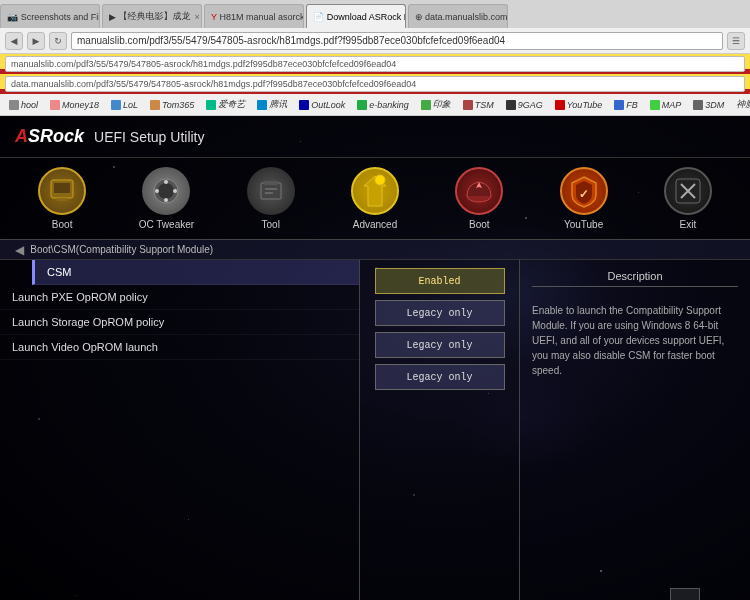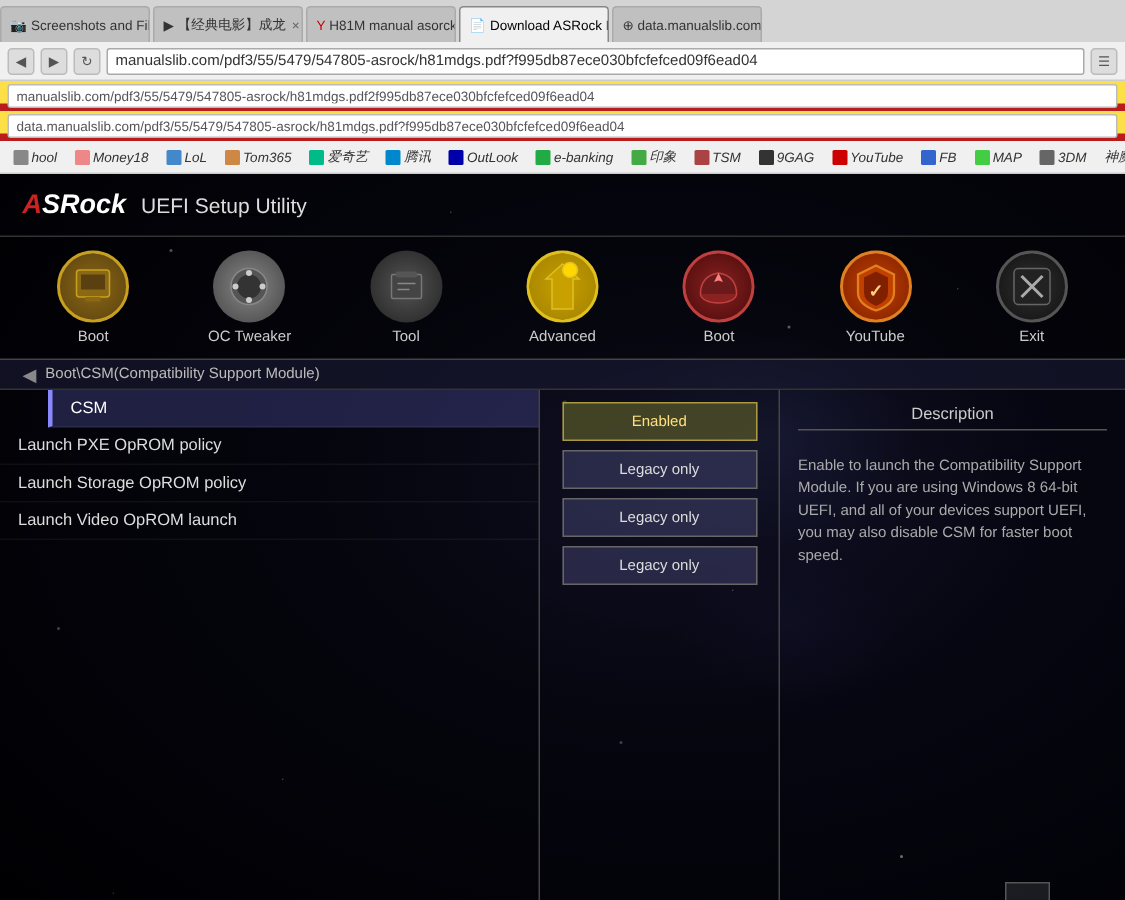--- a/index.html
+++ b/index.html
@@ -67,21 +67,21 @@
     
     .uefi-main { display: flex; height: calc(504px - 42px - 82px - 20px); }
 
     
     .left-panel { width: 360px; background: rgba(0,0,0,0.5); border-right: 1px solid #444; padding: 0; }
     .menu-item { padding: 6px 12px; font-size: 11px; color: #ddd; cursor: pointer; border-bottom: 1px solid rgba(255,255,255,0.05); }
     .menu-item.selected { background: rgba(100,100,200,0.3); color: #fff; border-left: 3px solid #8888ff; margin-left: 32px; }
 
     
     .middle-panel { width: 160px; background: rgba(0,0,0,0.4); border-right: 1px solid #444; display: flex; flex-direction: column; align-items: center; padding: 8px 5px; gap: 6px; }
-    .option-btn { width: 130px; height: 26px; background: rgba(60,60,100,0.6); border: 1px solid #666; color: #ddd; font-size: 10px; cursor: pointer; display: flex; align-items: center; justify-content: center; }
+    .option-btn { width: 130px; height: 26px; background: rgba(60,60,100,0.6); border: 1px solid #666; color: #ddd; font-size: 10px; cursor: pointer; display: flex; align-items: center; justify-content: center; font-family: Liberation Mono, monospace; }
     .option-btn.highlighted { background: rgba(80,80,40,0.8); border-color: #aa9940; color: #ffe080; }
 
     
     .right-panel { flex: 1; background: rgba(0,0,0,0.3); padding: 10px 12px; }
     .desc-title { color: #ccc; font-size: 11px; text-align: center; margin-bottom: 8px; border-bottom: 1px solid #555; padding-bottom: 4px; }
     .desc-text { color: #aaa; font-size: 10px; line-height: 1.5; margin-top: 16px; }
     .qr-box { position: absolute; bottom: 2px; right: 50px; width: 30px; height: 30px; background: rgba(255,255,255,0.1); border: 1px solid #555; }
   </style>
 </head>
 <body>

